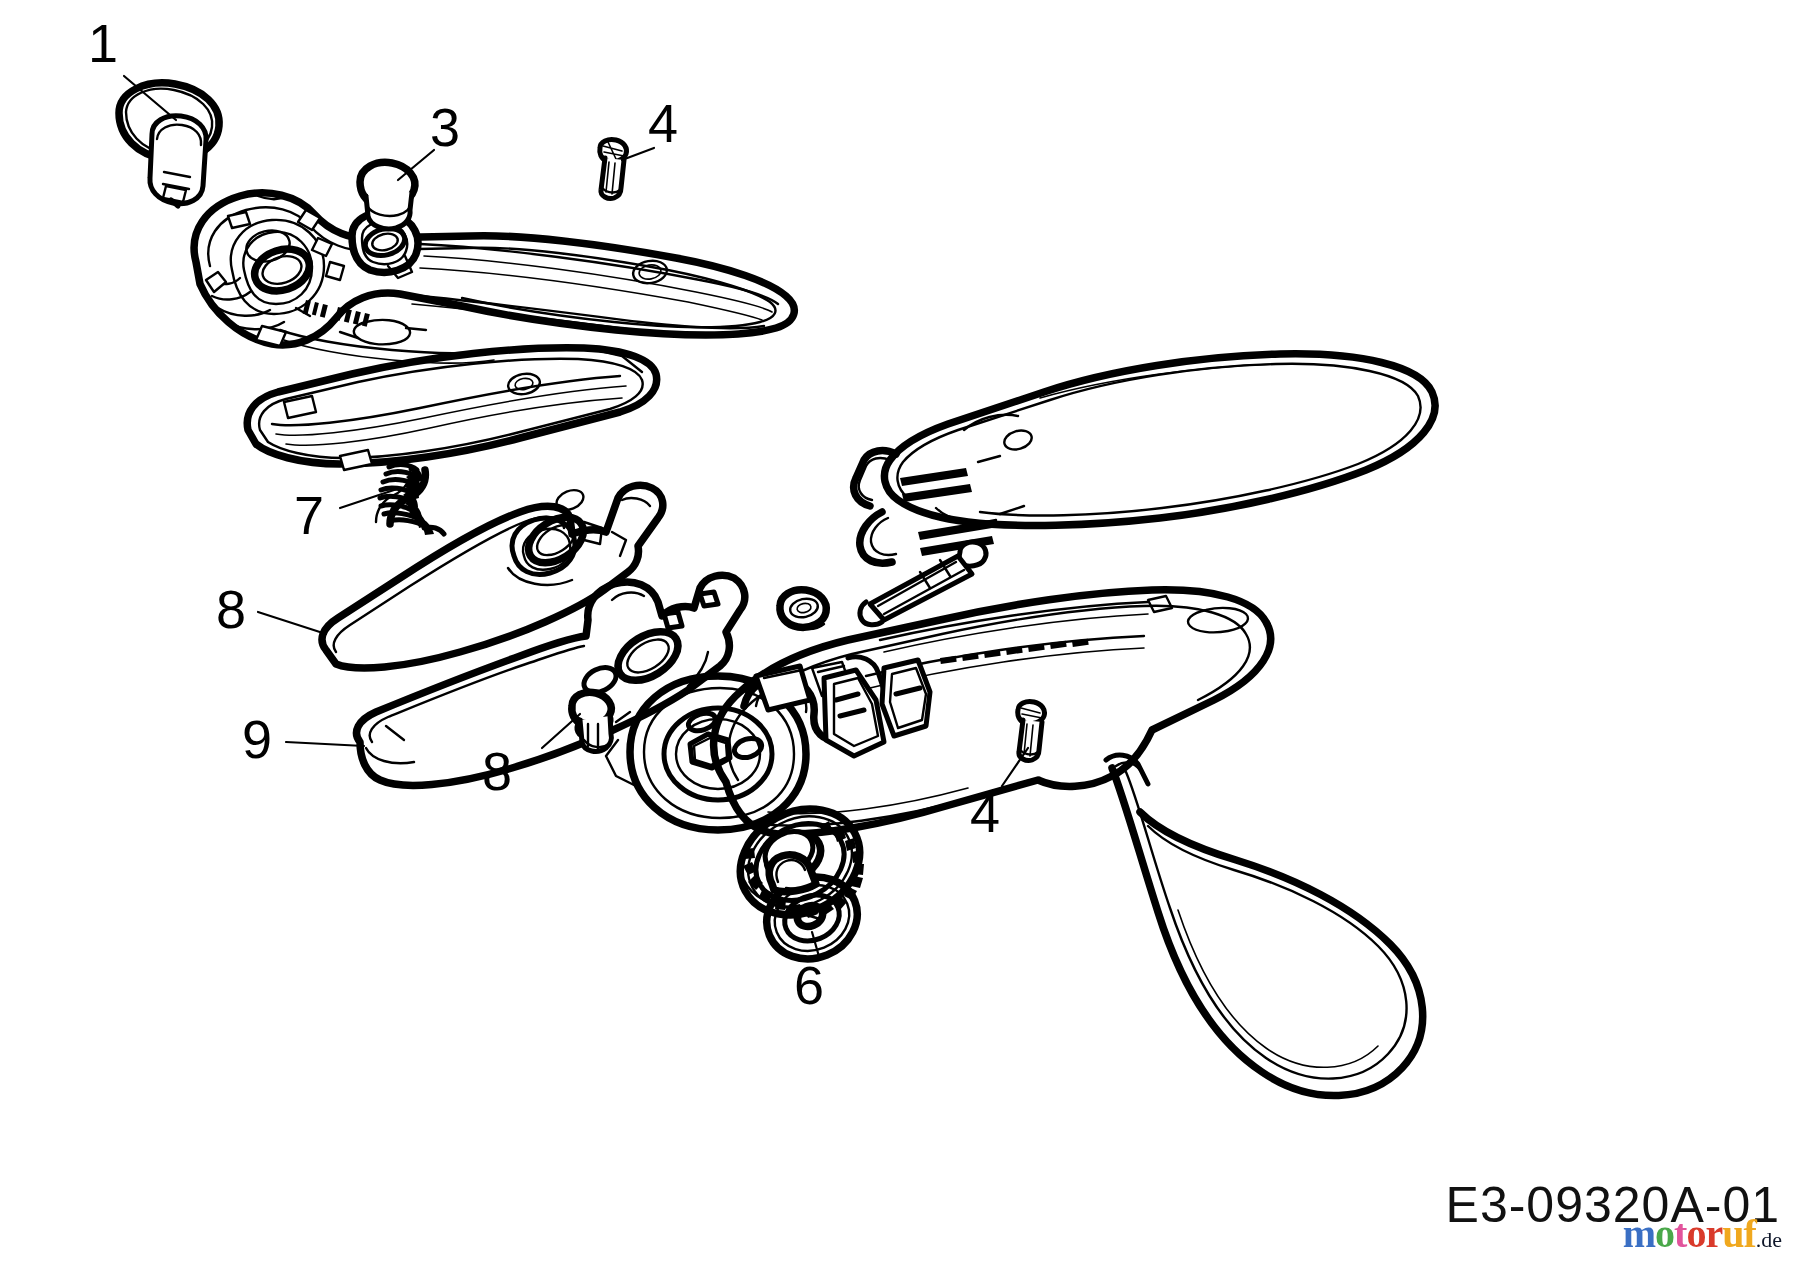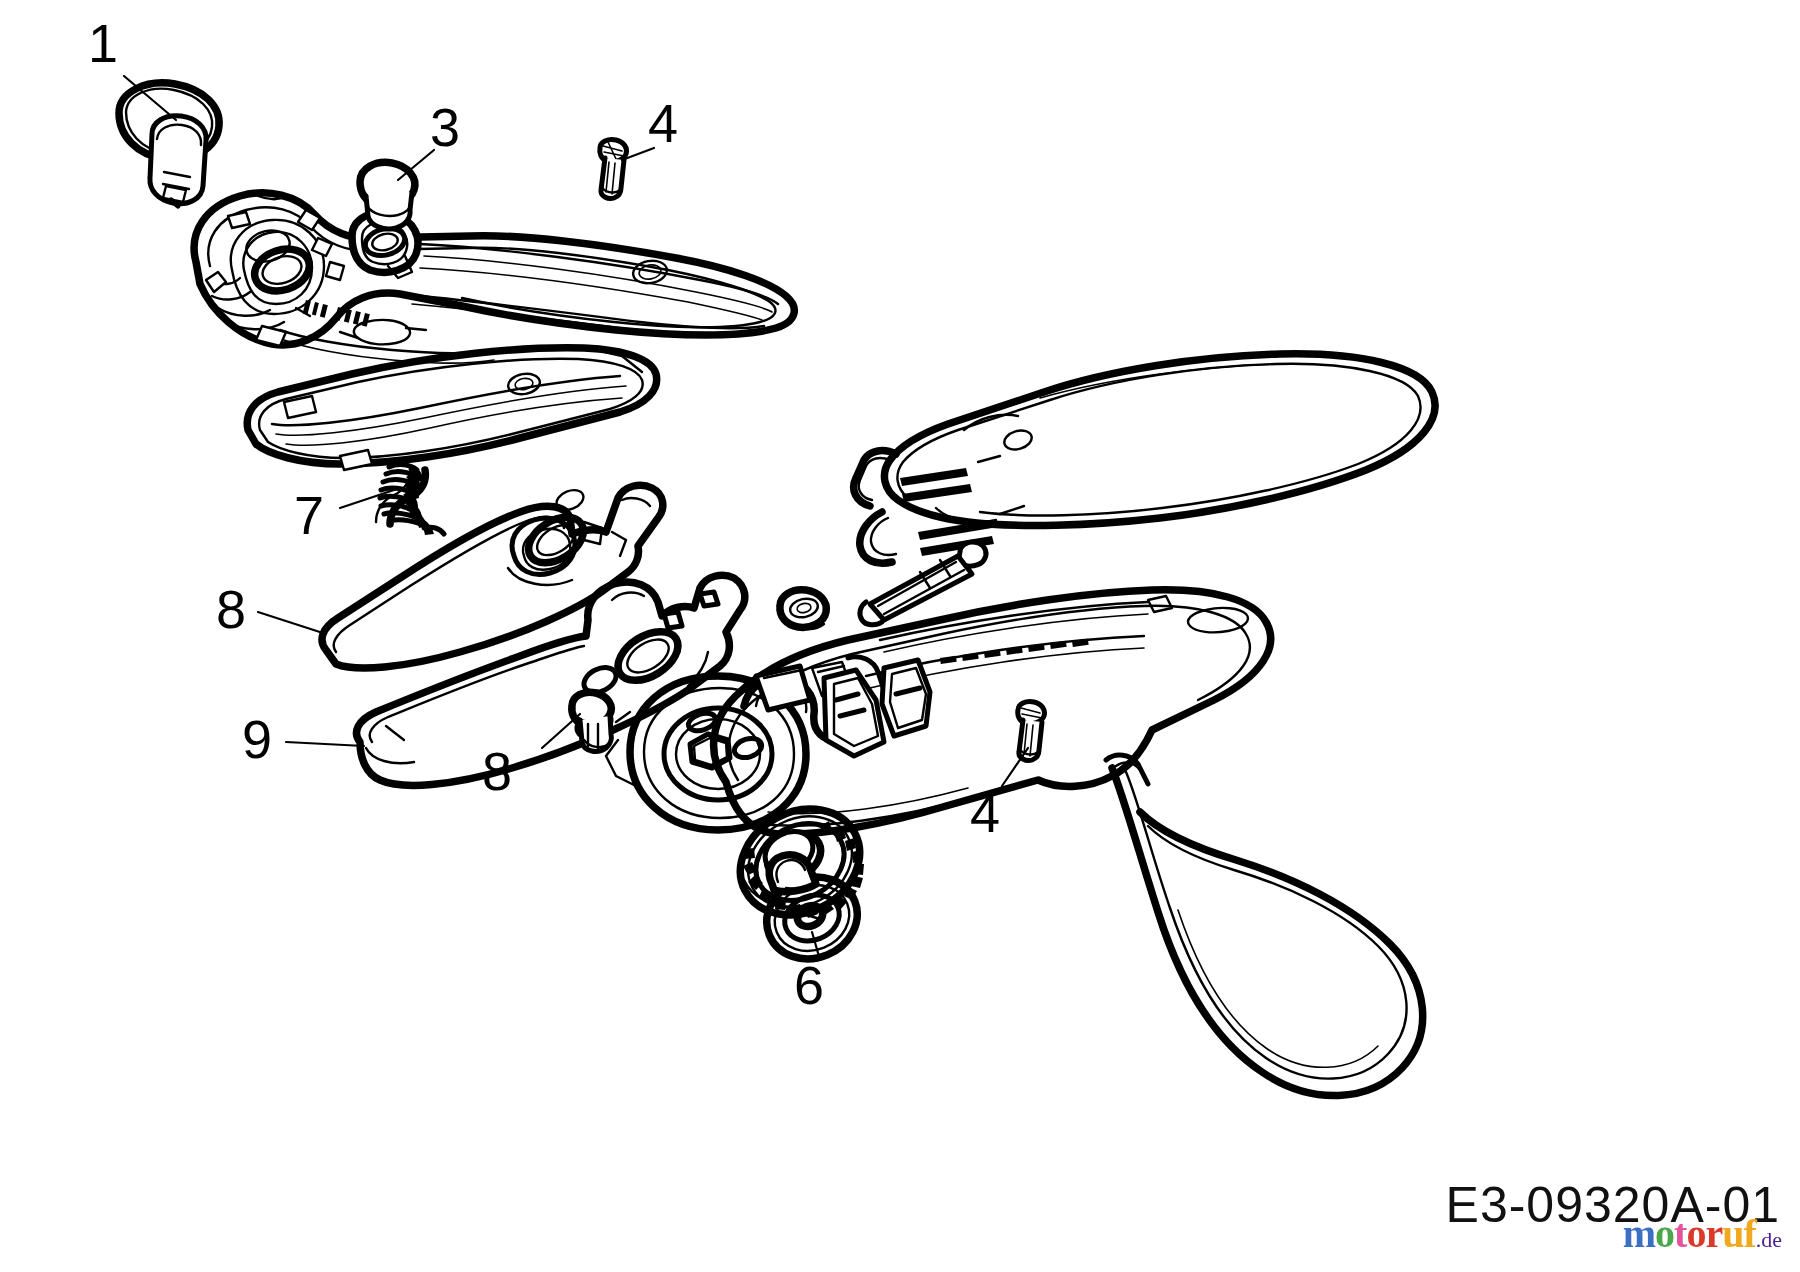--- a/index.html
+++ b/index.html
@@ -22,21 +22,21 @@
     position:absolute;right:20px;bottom:38px;
     font-family:"Liberation Sans","DejaVu Sans",sans-serif;
     font-size:50px;color:#111;letter-spacing:1px;white-space:nowrap;
   }
   #wm{
     position:absolute;right:18px;bottom:18px;
     font-family:"Liberation Serif","DejaVu Serif",serif;
     font-size:40px;font-weight:700;letter-spacing:-1px;
     white-space:nowrap;line-height:1;
   }
-  #wm .d{font-size:22px;font-weight:400;color:#4c1d95;letter-spacing:0;}
+  #wm .d{font-size:22px;font-weight:400;color:#0f172a;letter-spacing:0;}
 </style>
 </head>
 <body>
 
 <div id="stage">
 
   <svg id="art" viewBox="0 0 1800 1272" xmlns="http://www.w3.org/2000/svg">
     <defs>
       <style>
         .o  { fill:none; stroke:#000; stroke-width:5;   stroke-linecap:round; stroke-linejoin:round; }

